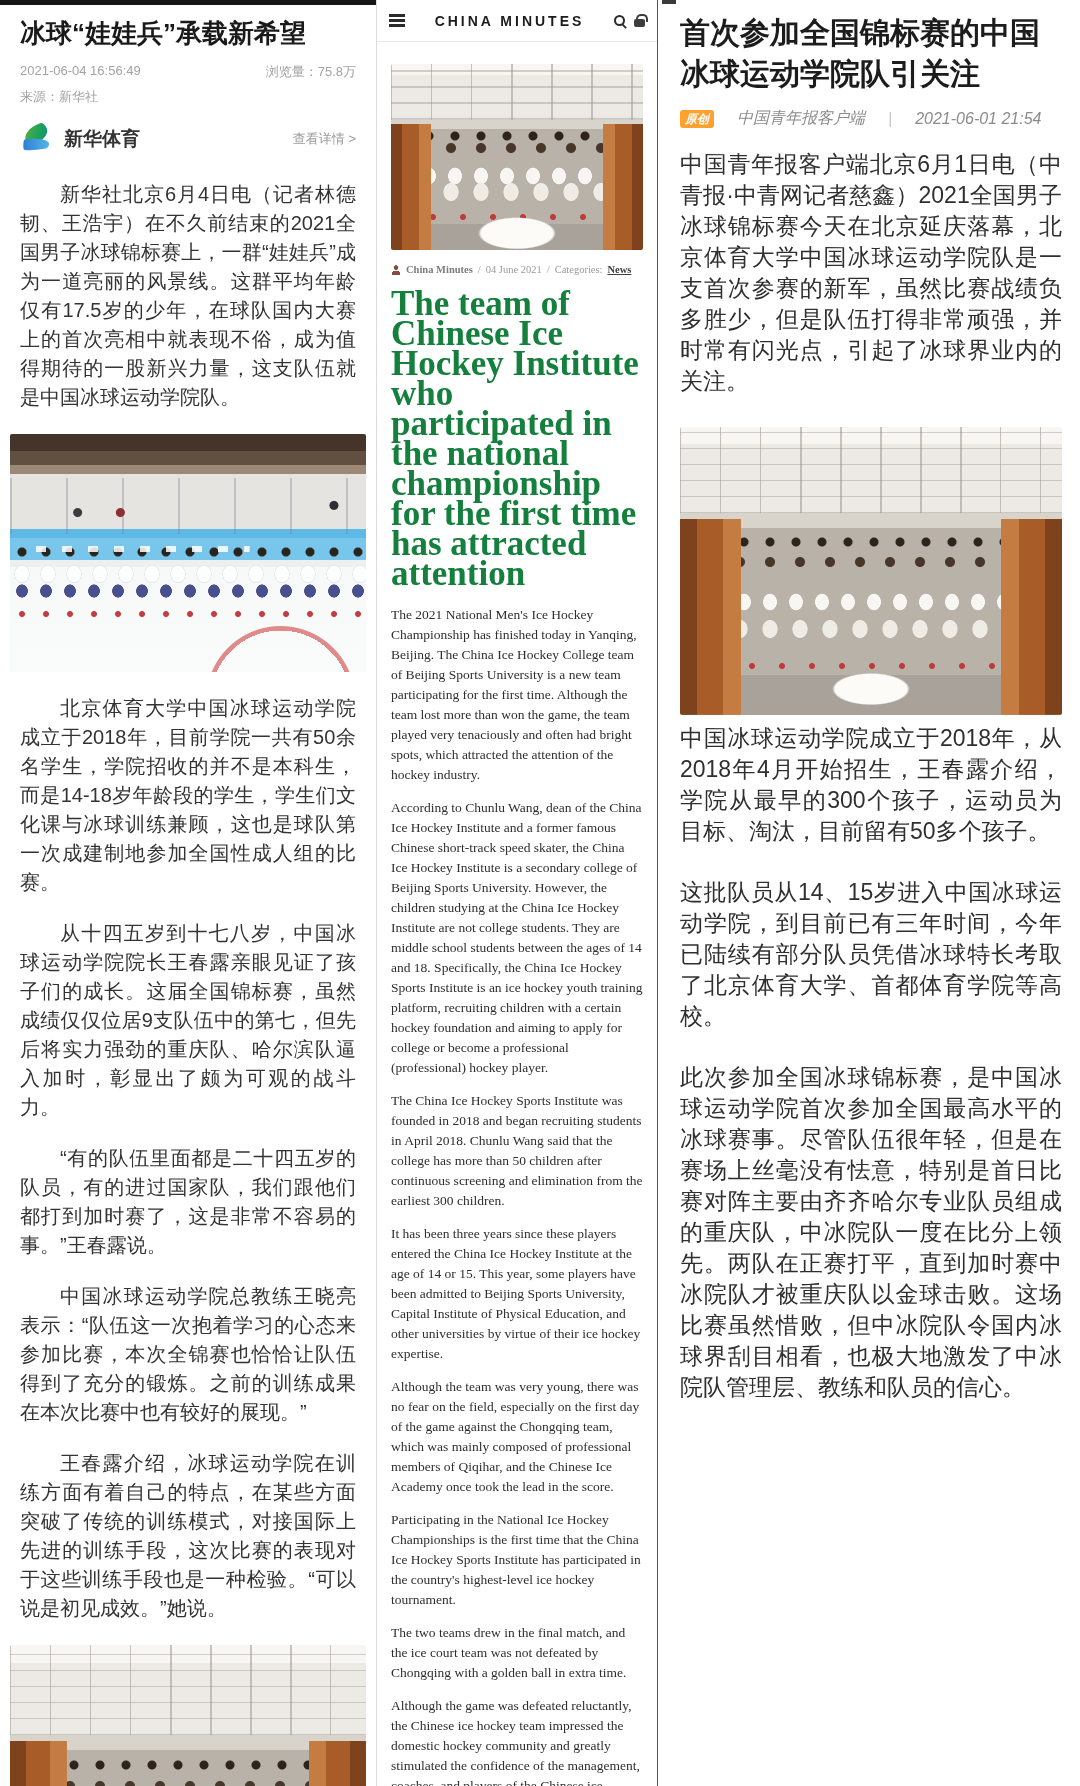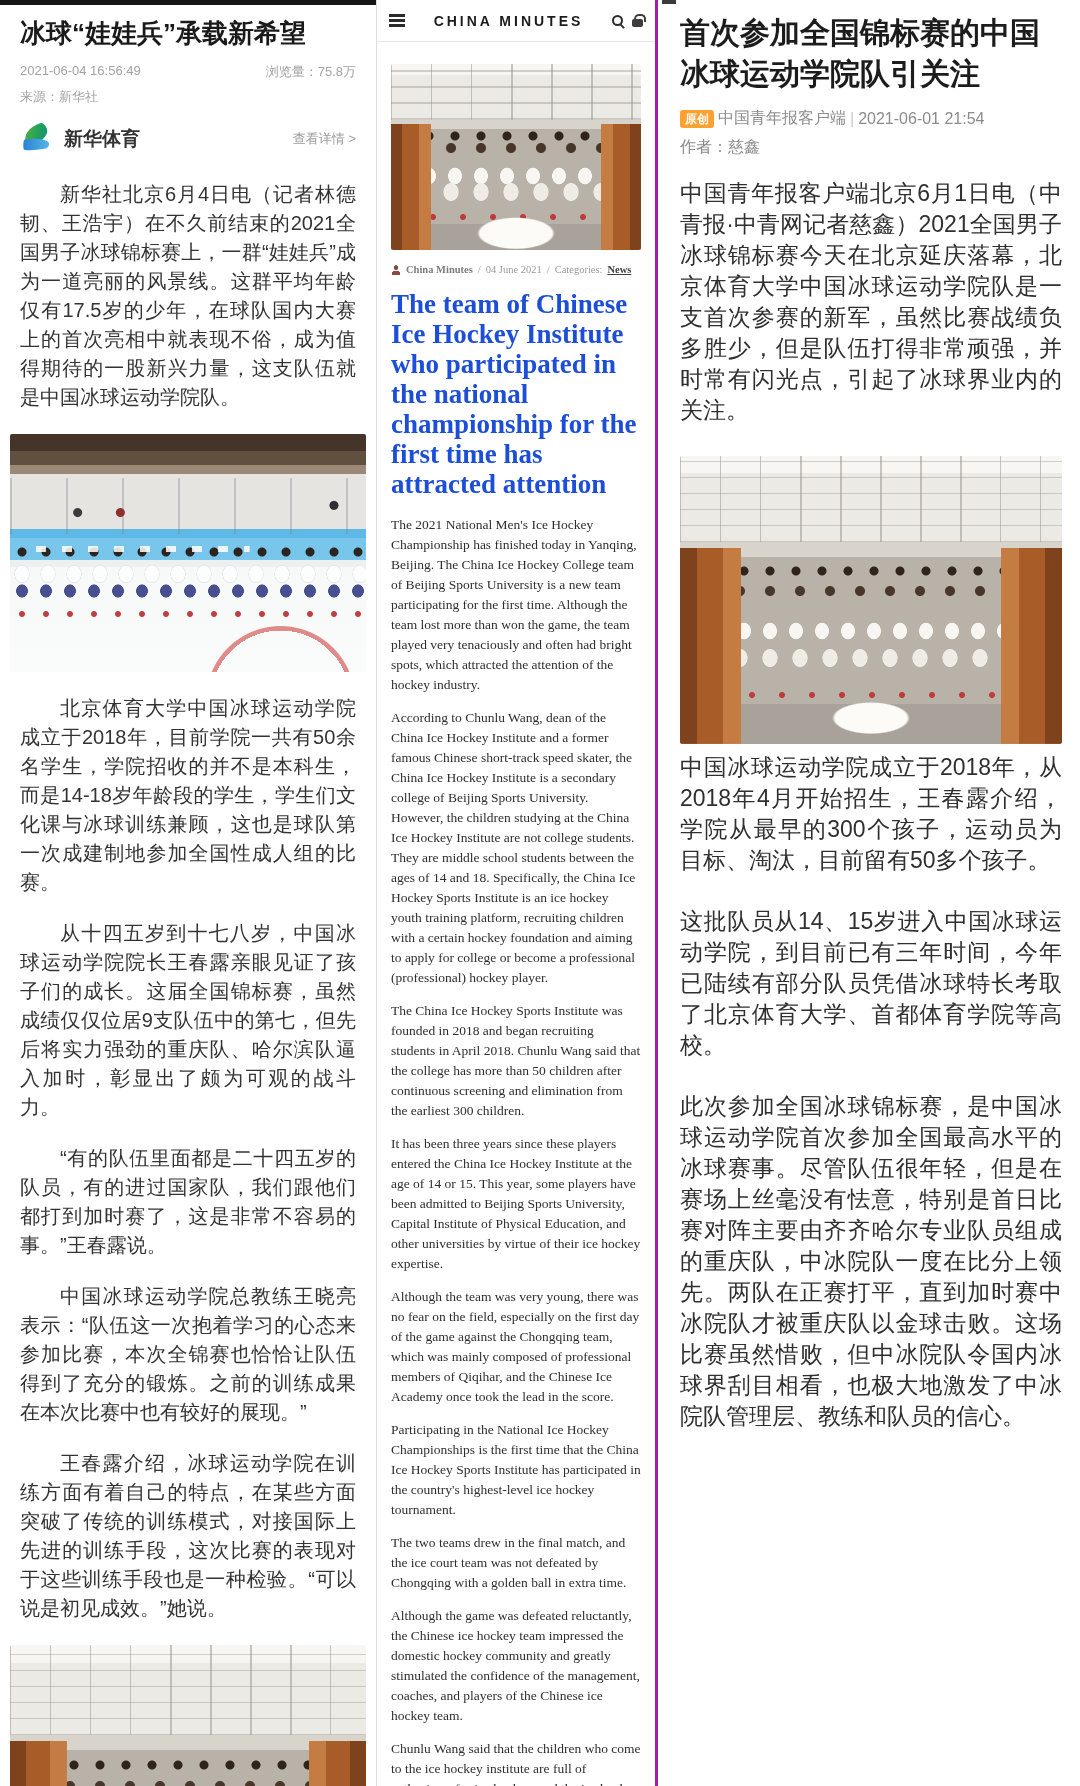--- a/index.html
+++ b/index.html
@@ -65,44 +65,44 @@
       repeating-linear-gradient(90deg, rgba(150,145,138,.5) 0 1.5px, rgba(0,0,0,0) 1.5px 40px),
       repeating-linear-gradient(0deg, rgba(150,145,138,.4) 0 1.5px, rgba(0,0,0,0) 1.5px 16px),
       linear-gradient(180deg,#f7f6f3 0,#f7f6f3 6%,#eceae5 6%,#eceae5 30%,#d8d3cb 30%,#d8d3cb 35%,#b9b2a8 35%,#b9b2a8 86%,#a9a29a 86%,#a9a29a 100%);
     background-repeat:no-repeat,no-repeat,no-repeat,repeat-x,repeat-x,repeat-x,repeat-x,repeat-x,no-repeat,no-repeat,no-repeat;
     background-size:16% 68%,16% 68%,100% 100%,30px 10px,30px 30px,26px 28px,30px 30px,26px 26px,100% 30%,100% 30%,100% 100%;
     background-position:left bottom,right bottom,0 0,0 84%,15px 72%,0 62%,15px 50%,0 42%,0 0,0 0,0 0;
   }
   .photo-locker.bottom-left { height:300px; margin:14px -10px 0; }
 
   
-  .col-mid { left:376px; width:282px; border-left:1px solid #dddddd; border-right:3px solid #a21caf; padding:0 14px; }
+  .col-mid { left:376px; width:282px; border-left:1px solid #dddddd; border-right:1px solid #a21caf; padding:0 14px; }
   .mid-head { height:42px; margin:0 -14px; padding:0 12px; display:flex; align-items:center; border-bottom:1px solid #e8e8e8; background:#fff; }
   .hamburger { width:16px; height:2.5px; background:#2b2b2b; box-shadow:0 5px 0 #2b2b2b, 0 10px 0 #2b2b2b; margin-bottom:10px; cursor:pointer; }
   .site-name { flex:1; text-align:center; font-size:14px; font-weight:700; letter-spacing:3px; color:#1c1c1c; }
   .search-icon { position:relative; width:11px; height:11px; border:2px solid #2b2b2b; border-radius:50%; margin-right:9px; cursor:pointer; }
   .search-icon::after { content:""; position:absolute; right:-4px; bottom:-3px; width:6px; height:2px; background:#2b2b2b; transform:rotate(45deg); }
   .lock-icon { position:relative; width:11px; height:8px; background:#3d3d3d; border-radius:2px; margin-top:4px; cursor:pointer; }
   .lock-icon::before { content:""; position:absolute; left:1.5px; top:-5px; width:8px; height:6px; border:2px solid #3d3d3d; border-bottom:none; border-radius:5px 5px 0 0; }
   .photo-mid { height:186px; margin:22px 0 0; }
   .byline { margin-top:14px; display:flex; align-items:center; gap:5px; font-family:"Liberation Serif","DejaVu Serif",serif; font-size:10.5px; color:#9a9a9a; white-space:nowrap; }
   .person-icon { width:10px; height:10px; flex:0 0 auto;
     background:radial-gradient(circle 2.4px at 50% 26%, #874c42 0 2.1px, rgba(0,0,0,0) 2.6px),
                radial-gradient(ellipse 4.6px 3.2px at 50% 86%, #874c42 0 88%, rgba(0,0,0,0) 95%);
     background-repeat:no-repeat; }
   .byline .author { font-weight:700; color:#7d7d7d; }
   .byline .cat { font-weight:700; color:#3f3f3f;text-decoration:underline; }
-  .col-mid h2 { margin-top:14px; font-family:"Liberation Serif","DejaVu Serif",serif; font-size:27px; line-height:30px; font-weight:700; color:#1d4ed8; }
+  .col-mid h2 { margin-top:14px; font-family:"Liberation Serif","DejaVu Serif",serif; font-size:35px; line-height:30px; font-weight:700; color:#15803d; }
   .col-mid p { margin:13px 0; font-family:"Liberation Serif","DejaVu Serif",serif; font-size:13.5px; line-height:20px; color:#2e2e2e; }
   .col-mid p.first { margin-top:16px; }
 
   
   .col-right { left:662px; width:418px; padding:0 18px; }
   .col-right h1 { margin-top:12px; font-size:30px; line-height:41px; color:#1c1c1c; font-weight:700; }
-  .byline2 { margin-top:14px; display:flex; align-items:center; gap:4px; font-size:16px; color:#8b8b8b; }
+  .byline2 { margin-top:14px; display:flex; align-items:center; gap:23px; font-size:16px; color:#8b8b8b;font-style:italic; }
   .badge { background:#ffa12f; color:#ffffff; font-size:12px; line-height:12px; padding:3px 5px; border-radius:3px; font-weight:700; }
   .byline2 .sep { color:#c9c9c9; }
   .author-line { margin-top:8px; font-size:16px; color:#8b8b8b; }
   .col-right p { margin:30px 0; font-size:23px; line-height:31px; color:#2f2f2f; text-align:justify; }
   .col-right p.first { margin-top:20px; }
   .photo-right { height:288px; margin:14px 0 8px; }
   .col-right .photo-right + p { margin-top:0; }
 </style>
 </head>
 <body>
@@ -163,20 +163,19 @@
   </section>
 
   <section class="col col-right">
     <h1>首次参加全国锦标赛的中国冰球运动学院队引关注</h1>
     <div class="byline2">
       <span class="badge">原创</span>
       <span>中国青年报客户端</span>
       <span class="sep">|</span>
       <span>2021-06-01 21:54</span>
     </div>
-    <div class="author-line">作者：慈鑫</div>
     <p class="first">中国青年报客户端北京6月1日电（中青报·中青网记者慈鑫）2021全国男子冰球锦标赛今天在北京延庆落幕，北京体育大学中国冰球运动学院队是一支首次参赛的新军，虽然比赛战绩负多胜少，但是队伍打得非常顽强，并时常有闪光点，引起了冰球界业内的关注。</p>
     <div class="photo photo-locker photo-right"></div>
     <p>中国冰球运动学院成立于2018年，从2018年4月开始招生，王春露介绍，学院从最早的300个孩子，运动员为目标、淘汰，目前留有50多个孩子。</p>
     <p>这批队员从14、15岁进入中国冰球运动学院，到目前已有三年时间，今年已陆续有部分队员凭借冰球特长考取了北京体育大学、首都体育学院等高校。</p>
     <p>此次参加全国冰球锦标赛，是中国冰球运动学院首次参加全国最高水平的冰球赛事。尽管队伍很年轻，但是在赛场上丝毫没有怯意，特别是首日比赛对阵主要由齐齐哈尔专业队员组成的重庆队，中冰院队一度在比分上领先。两队在正赛打平，直到加时赛中冰院队才被重庆队以金球击败。这场比赛虽然惜败，但中冰院队令国内冰球界刮目相看，也极大地激发了中冰院队管理层、教练和队员的信心。</p>
   </section>
 </div>
 
 </body></html>

